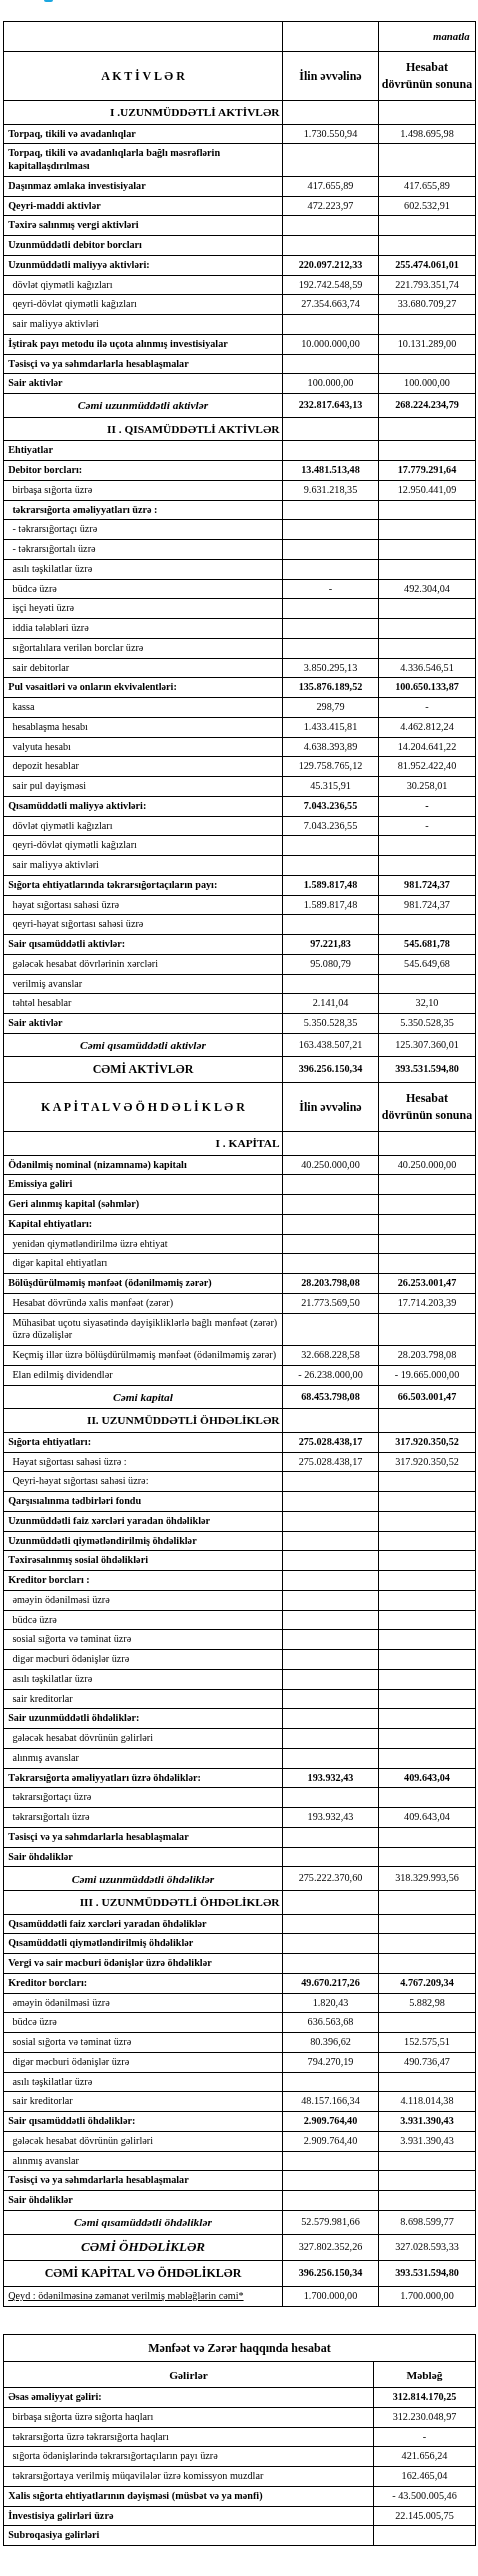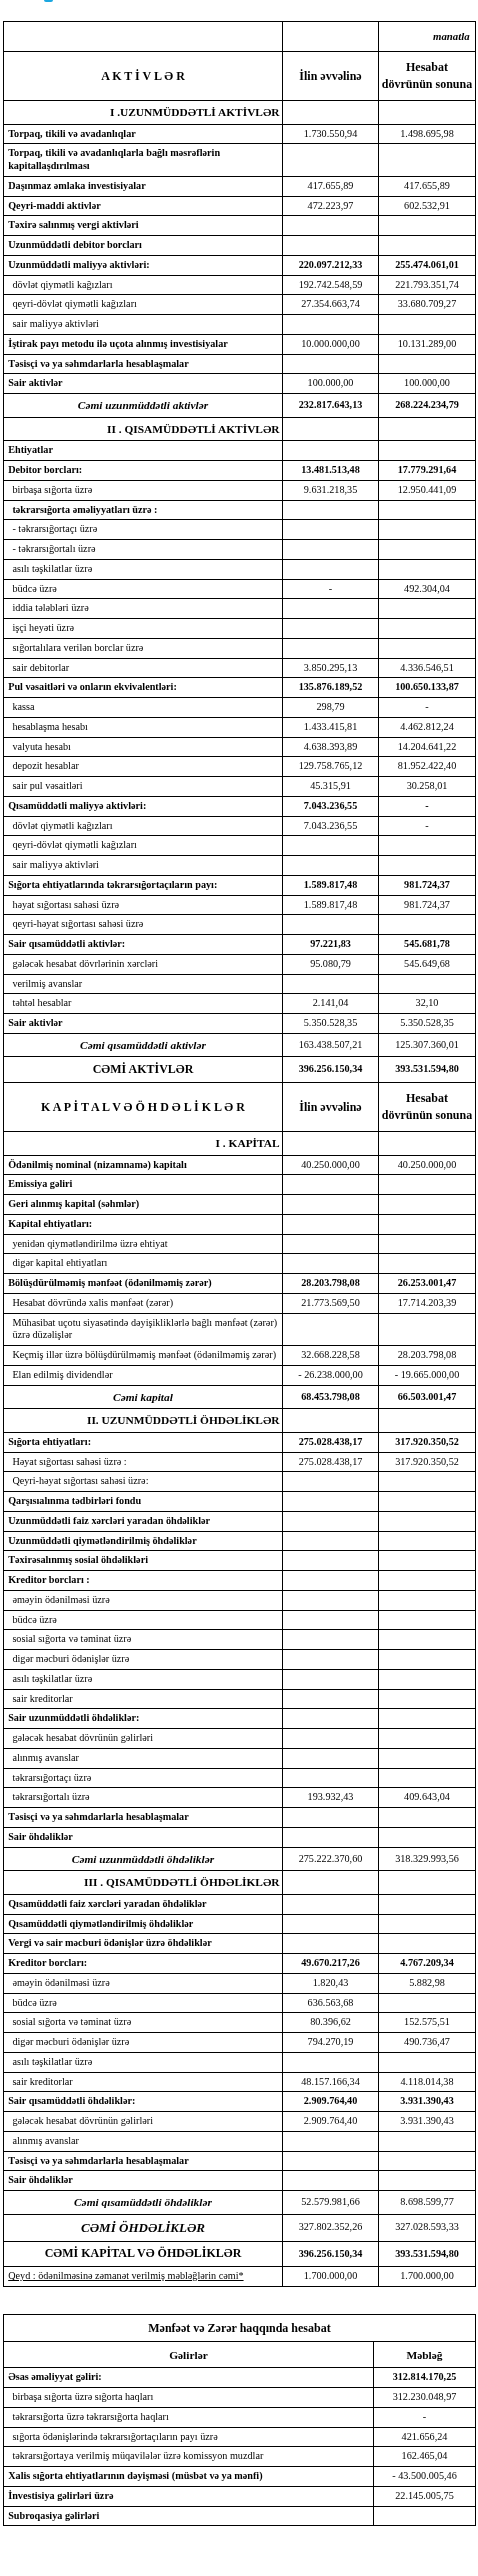--- a/index.html
+++ b/index.html
@@ -182,26 +182,26 @@
         <td class="lab s">asılı təşkilatlar üzrə</td>
         <td class="val"></td>
         <td class="val"></td>
       </tr>
       <tr>
         <td class="lab s">büdcə üzrə</td>
         <td class="val">-</td>
         <td class="val">492.304,04</td>
       </tr>
       <tr>
+        <td class="lab s">işçi heyəti üzrə</td>
+        <td class="val"></td>
+        <td class="val"></td>
+      </tr>
+      <tr>
         <td class="lab s">iddia tələbləri üzrə</td>
-        <td class="val"></td>
-        <td class="val"></td>
-      </tr>
-      <tr>
-        <td class="lab s">işçi heyəti üzrə</td>
         <td class="val"></td>
         <td class="val"></td>
       </tr>
       <tr>
         <td class="lab s">sığortalılara verilən borclar üzrə</td>
         <td class="val"></td>
         <td class="val"></td>
       </tr>
       <tr>
         <td class="lab s">sair debitorlar</td>
@@ -227,21 +227,21 @@
         <td class="lab s">valyuta hesabı</td>
         <td class="val">4.638.393,89</td>
         <td class="val">14.204.641,22</td>
       </tr>
       <tr>
         <td class="lab s">depozit hesablar</td>
         <td class="val">129.758.765,12</td>
         <td class="val">81.952.422,40</td>
       </tr>
       <tr>
-        <td class="lab s">sair pul vəsaitləri</td>
+        <td class="lab s">sair pul dəyişməsi</td>
         <td class="val">45.315,91</td>
         <td class="val">30.258,01</td>
       </tr>
       <tr>
         <td class="lab b">Qısamüddətli maliyyə aktivləri:</td>
         <td class="val vb">7.043.236,55</td>
         <td class="val vb">-</td>
       </tr>
       <tr>
         <td class="lab s">dövlət qiymətli kağızları</td>
@@ -462,20 +462,25 @@
         <td class="lab s">gələcək hesabat dövrünün gəlirləri</td>
         <td class="val"></td>
         <td class="val"></td>
       </tr>
       <tr>
         <td class="lab s">alınmış avanslar</td>
         <td class="val"></td>
         <td class="val"></td>
       </tr>
       <tr>
+        <td class="lab b">Təkrarsığorta əməliyyatları üzrə öhdəliklər:</td>
+        <td class="val vb">193.932,43</td>
+        <td class="val vb">409.643,04</td>
+      </tr>
+      <tr>
         <td class="lab s">təkrarsığortaçı üzrə</td>
         <td class="val"></td>
         <td class="val"></td>
       </tr>
       <tr>
         <td class="lab s">təkrarsığortalı üzrə</td>
         <td class="val">193.932,43</td>
         <td class="val">409.643,04</td>
       </tr>
       <tr>
@@ -487,21 +492,21 @@
         <td class="lab b">Sair öhdəliklər</td>
         <td class="val"></td>
         <td class="val"></td>
       </tr>
       <tr>
         <td class="lab t">Cəmi uzunmüddətli öhdəliklər</td>
         <td class="val">275.222.370,60</td>
         <td class="val">318.329.993,56</td>
       </tr>
       <tr>
-        <td class="lab sec">III . QISAMÜDDƏTLİ ÖHDƏLİKLƏR</td>
+        <td class="lab sec">III . UZUNMÜDDƏTLİ ÖHDƏLİKLƏR</td>
         <td class="val"></td>
         <td class="val"></td>
       </tr>
       <tr>
         <td class="lab b">Qısamüddətli faiz xərcləri yaradan öhdəliklər</td>
         <td class="val"></td>
         <td class="val"></td>
       </tr>
       <tr>
         <td class="lab b">Qısamüddətli qiymətləndirilmiş öhdəliklər</td>

